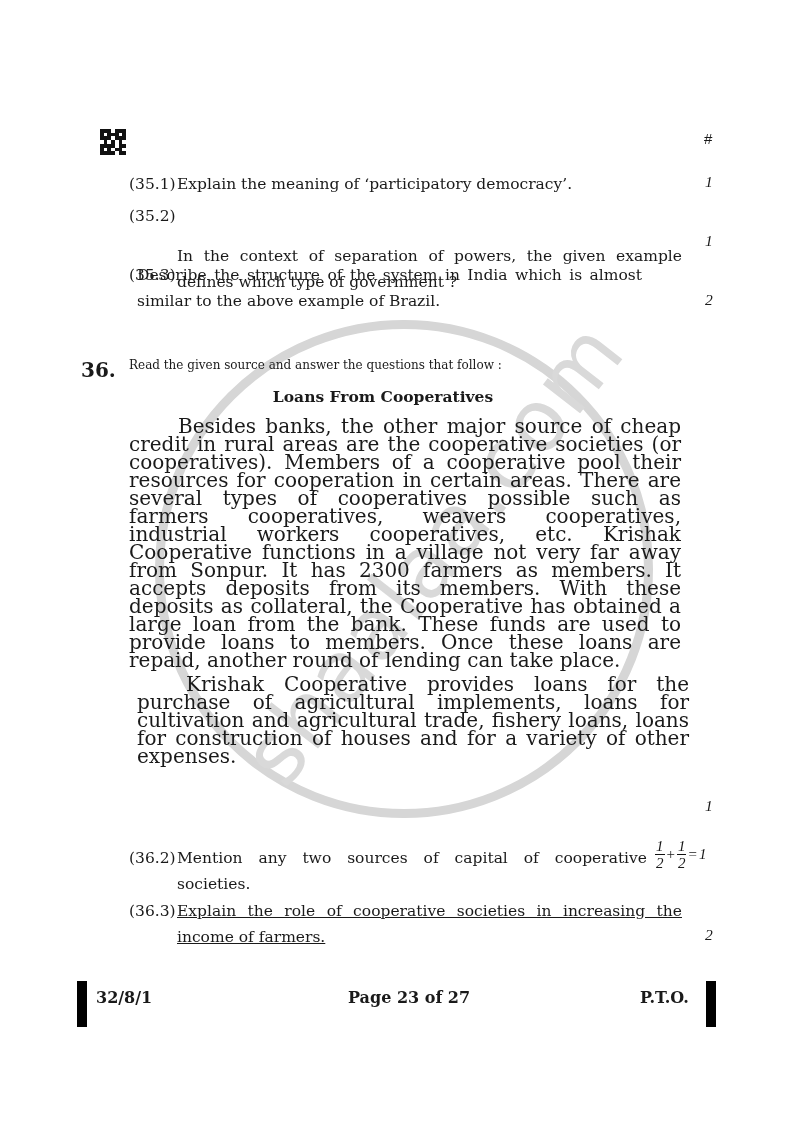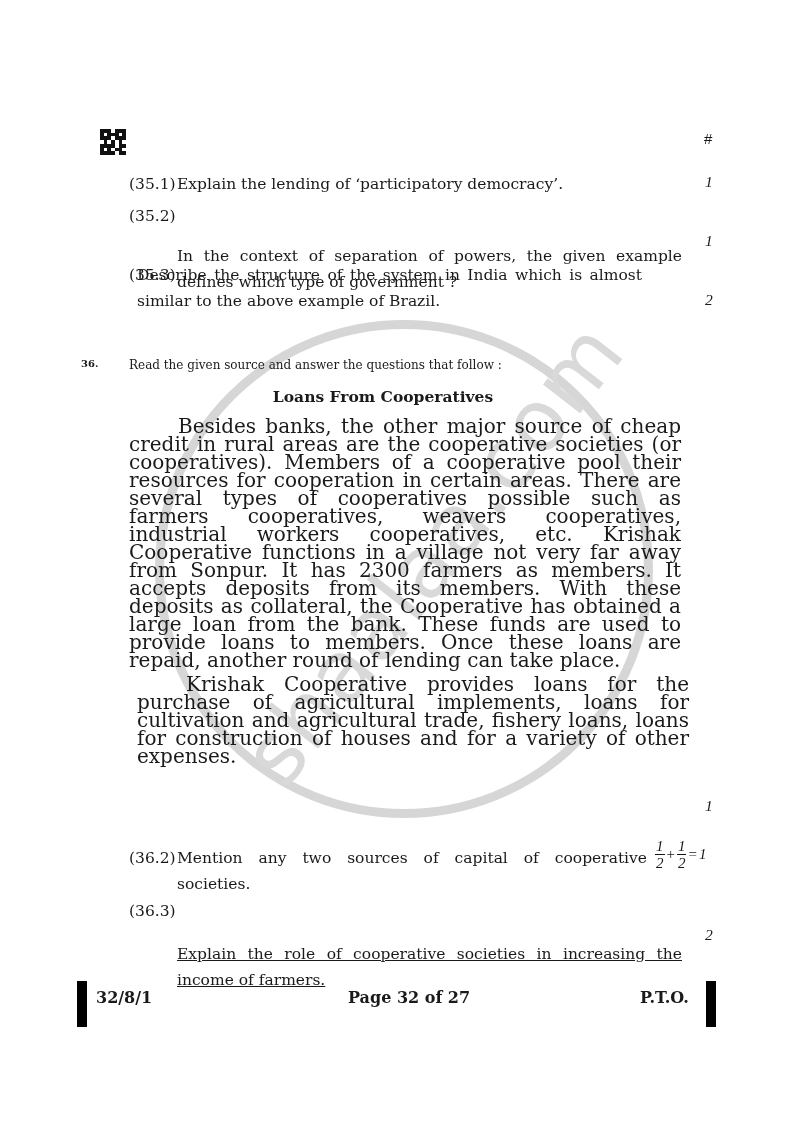--- a/index.html
+++ b/index.html
@@ -22,21 +22,21 @@
       position: absolute; left: 100px; top: 129px; width: 26px; height: 26px;
       display: grid; grid-template-columns: repeat(7, 1fr); grid-template-rows: repeat(7, 1fr);
     }
     .qr span { display: block; }
     .qr .b { background: #111; }
     .hash { position: absolute; left: 704px; top: 130px; font-size: 15px; font-family: "Liberation Sans", sans-serif; }
     .q-row { position: absolute; left: 129px; width: 590px; font-size: 15.5px; line-height: 26px; }
     .q-num { position: absolute; left: 0; top: 0; text-align: center; }
     .q-text { margin-left: 48px; text-align: justify; text-align-last: left; }
     .marks { position: absolute; left: 705px; font-style: italic; font-size: 15.5px; font-family: "Liberation Serif", serif; }
-    .qnum-main { position: absolute; left: 81px; font-weight: bold; font-size: 10px; }
+    .qnum-main { position: absolute; left: 81px; font-weight: bold; font-size: 20px; }
     .qintro { position: absolute; left: 129px; font-size: 12px; }
     .source-title { position: absolute; left: 129px; width: 508px; text-align: center; font-weight: bold; font-size: 15.5px; }
     .para {
       position: absolute; left: 129px; width: 552px; font-size: 20px; line-height: 18px;
       text-align: justify; text-indent: 49px; margin: 0;
     }
     .frac { position: absolute; left: 655px; top: 838px; font-family: "Liberation Serif", serif; font-style: italic; font-size: 15px; display: flex; align-items: center; }
     .frac .f { display: inline-flex; flex-direction: column; align-items: center; line-height: 16px; }
     .frac .f .n { border-bottom: 1px solid #111; padding: 0 1px; }
     .frac .op { margin: 0 2px; font-style: normal; }
@@ -99,21 +99,21 @@
       <span class="b"></span>
       <span class="b"></span>
       <span></span>
       <span class="b"></span>
       <span class="b"></span>
   </div>
   <div class="hash layer">#</div>
 
   <div class="q-row layer" style="top:171px;">
     <span class="q-num">(35.1)</span>
-    <div class="q-text" style="width:530px;">Explain the lending of ‘participatory democracy’.</div>
+    <div class="q-text" style="width:530px;">Explain the meaning of ‘participatory democracy’.</div>
   </div>
   <div class="marks layer" style="top:173px;">1</div>
 
   <div class="q-row layer" style="top:203px;">
     <span class="q-num">(35.2)</span>
     <div class="q-text" style="width:505px;margin-top:40px;">In the context of separation of powers, the given example defines which type of government ?</div>
   </div>
   <div class="marks layer" style="top:232px;">1</div>
 
   <div class="q-row layer" style="top:262px;">
@@ -144,23 +144,23 @@
     <span class="f">
       <span class="n">1</span>
       <span class="d">2</span>
     </span>
     <span class="op">=</span>
     <span>1</span>
   </div>
 
   <div class="q-row layer" style="top:898px;text-decoration:underline;">
     <span class="q-num">(36.3)</span>
-    <div class="q-text" style="width:505px;margin-top:43px;">Explain the role of cooperative societies in increasing the income of farmers.</div>
+    <div class="q-text" style="width:505px;">Explain the role of cooperative societies in increasing the income of farmers.</div>
   </div>
   <div class="marks layer" style="top:926px;">2</div>
 
   <div class="footer-bar layer" style="left:77px; top:981px; height:46px;"></div>
   <div class="footer-text layer" style="left:96px;">32/8/1</div>
-  <div class="footer-text layer" style="left:348px;">Page 32 of 27</div>
+  <div class="footer-text layer" style="left:348px;">Page 23 of 27</div>
   <div class="footer-text layer" style="left:640px;">P.T.O.</div>
   <div class="footer-bar layer" style="left:706px; top:981px; height:46px;"></div>
 
 </div>
 
 </body></html>

